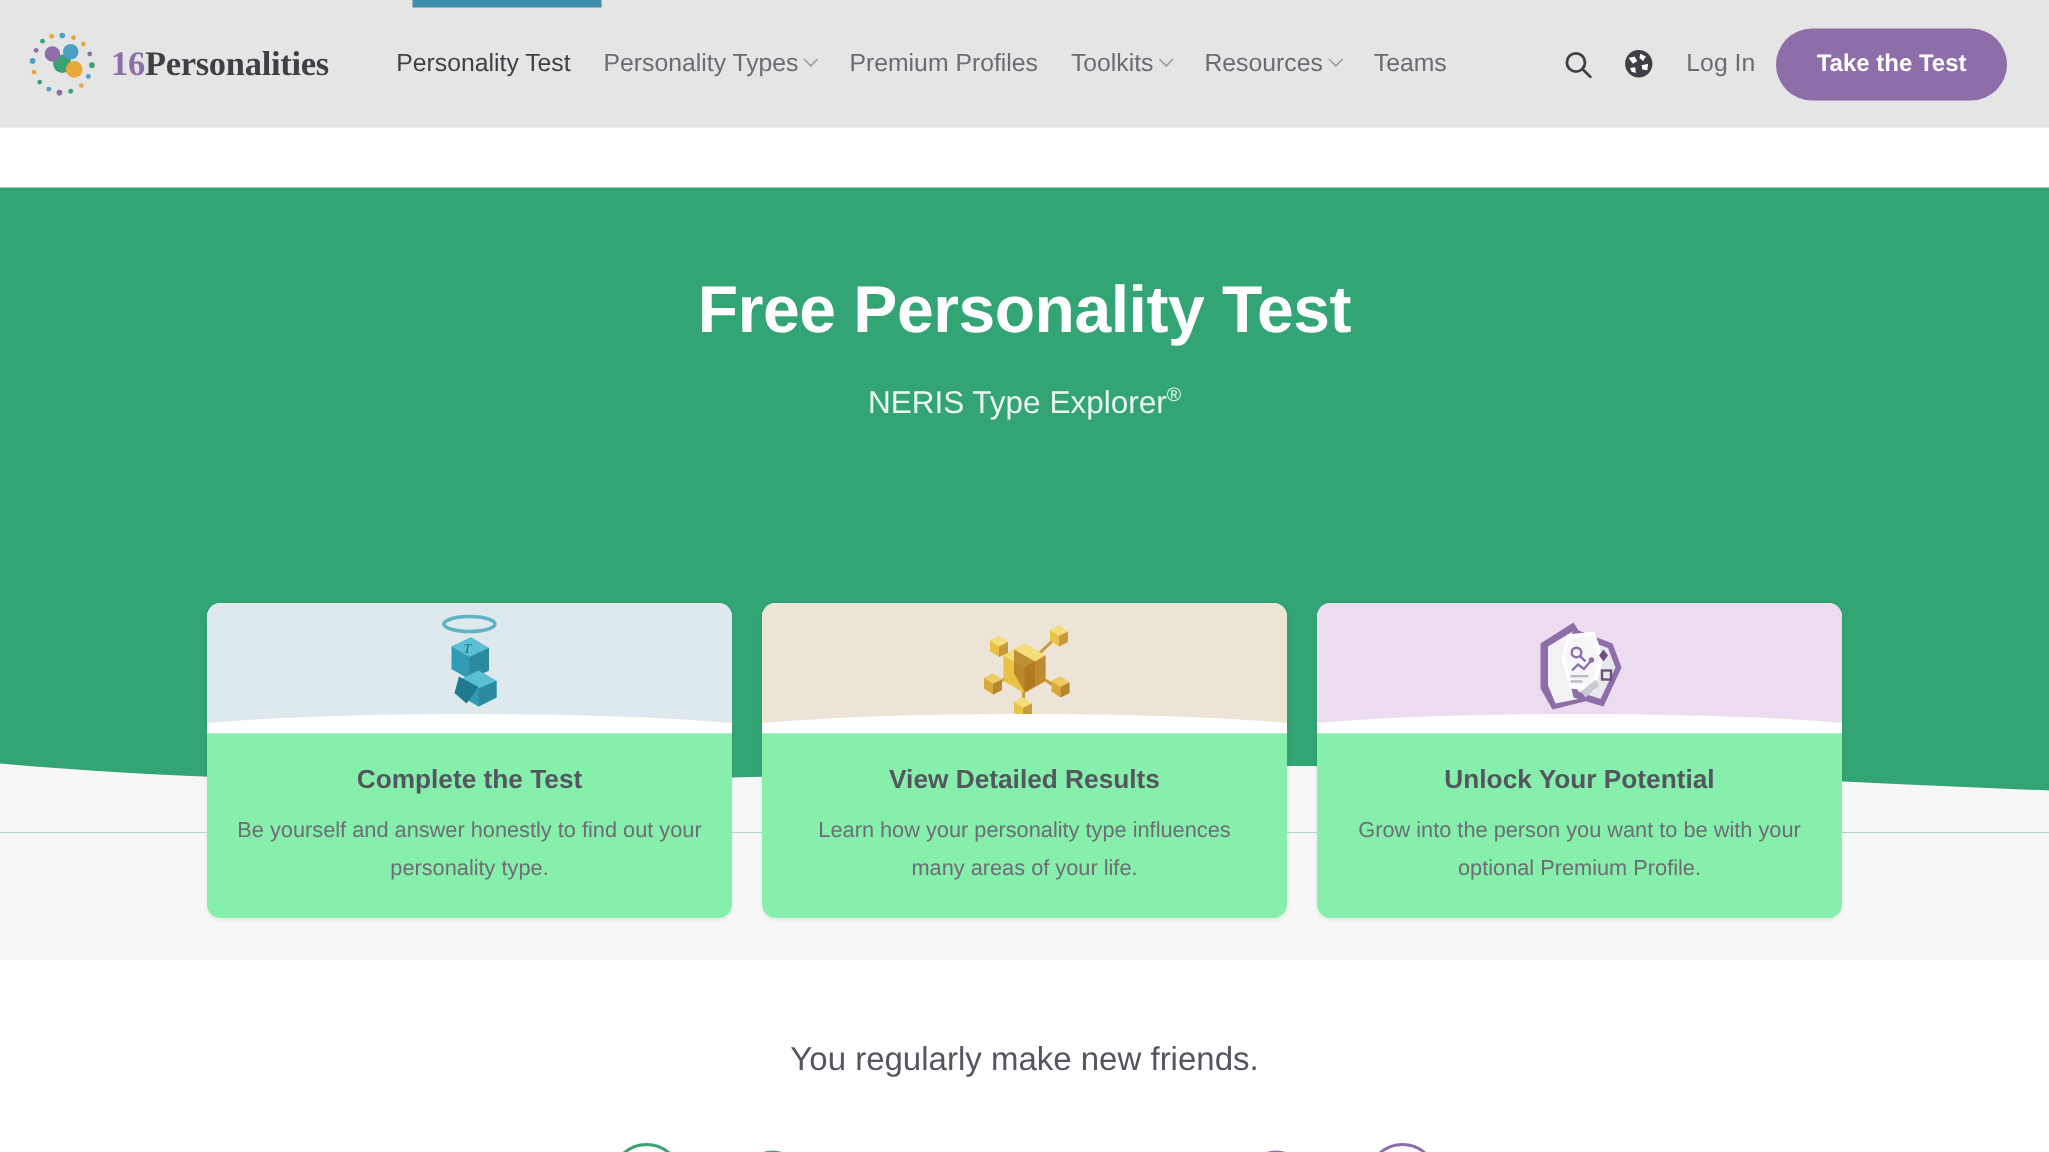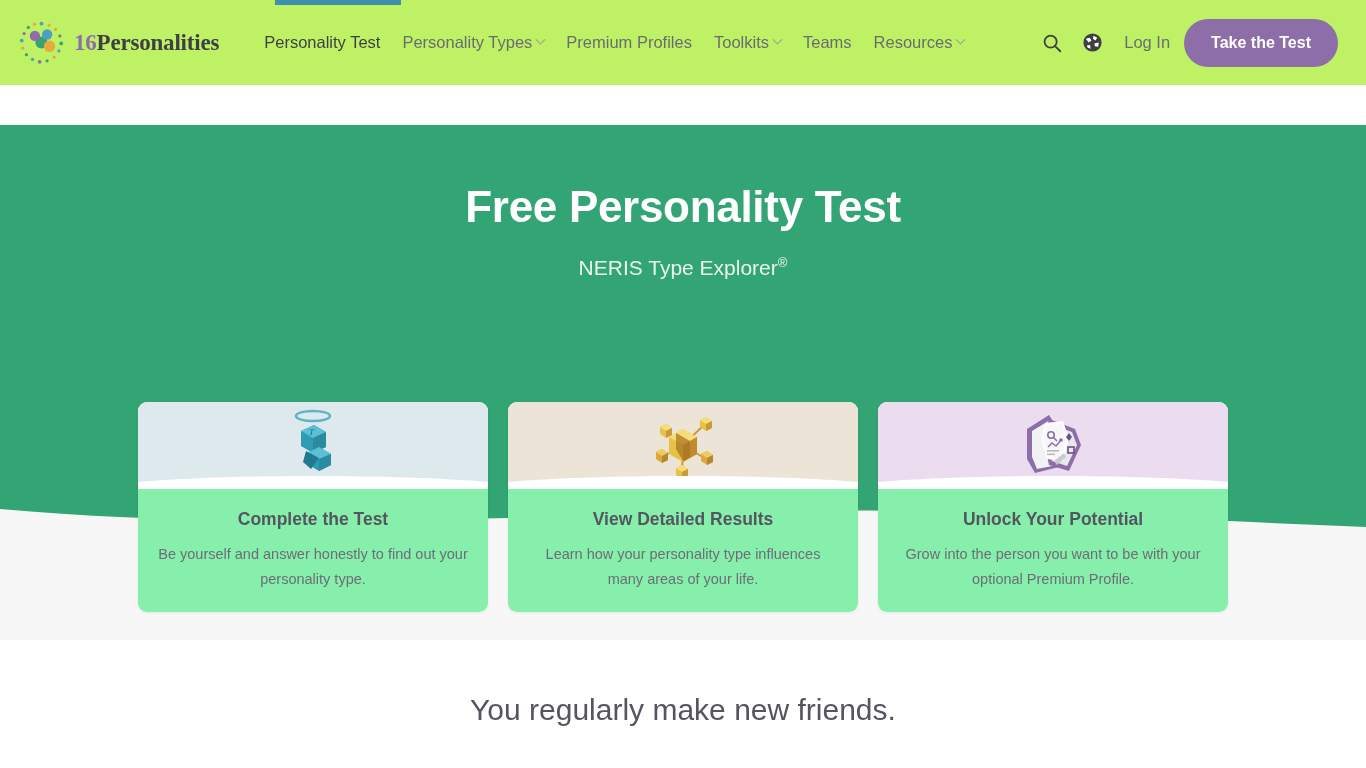--- a/index.html
+++ b/index.html
@@ -7,21 +7,21 @@
     width: 1366px; height: 768px;
     overflow: hidden;
     font-family: "Liberation Sans", sans-serif;
     background: #ffffff;
   }
 
   
   .header {
     position: relative;
     height: 85px;
-    background: #bef264;
+    background: #e5e5e5;
     display: flex;
     align-items: center;
     padding: 0 28px 0 18px;
     z-index: 20;
   }
   .active-tab-bar {
     position: absolute;
     top: 0; left: 275px;
     width: 126px; height: 5px;
     background: #3e8fab;
@@ -167,21 +167,21 @@
 
   
   .lower { background: #f7f7f7; height: 85px; }
   .question-area {
     background: #ffffff;
     height: 253px;
     padding-top: 53px;
     text-align: center;
   }
   .question-text {
-    font-size: 30px;
+    font-size: 22px;
     color: #55555f;
     font-weight: normal;
   }
   .scale {
     margin-top: 32px;
     display: flex;
     align-items: center;
     justify-content: center;
     gap: 0;
   }
@@ -246,25 +246,25 @@
       <i class="chev"></i>
     </div>
     <div class="nav-item">
       <span>Premium Profiles</span>
     </div>
     <div class="nav-item">
       <span>Toolkits</span>
       <i class="chev"></i>
     </div>
     <div class="nav-item">
-      <span>Teams</span>
-    </div>
-    <div class="nav-item">
       <span>Resources</span>
       <i class="chev"></i>
+    </div>
+    <div class="nav-item">
+      <span>Teams</span>
     </div>
   </nav>
 
   <div class="header-right">
     <div class="icon-btn">
       <svg width="22" height="22" viewBox="0 0 24 24" fill="none" stroke="#3f3f46" stroke-width="2">
         <circle cx="10.5" cy="10.5" r="6.6"></circle>
         <line x1="15.4" y1="15.4" x2="21" y2="21" stroke-linecap="round"></line>
       </svg>
     </div>

